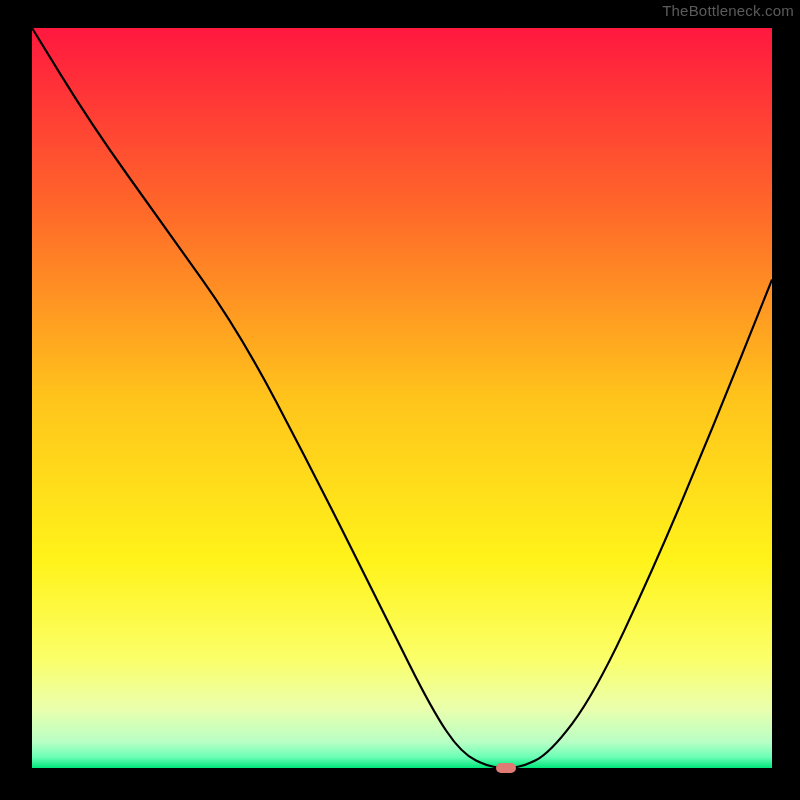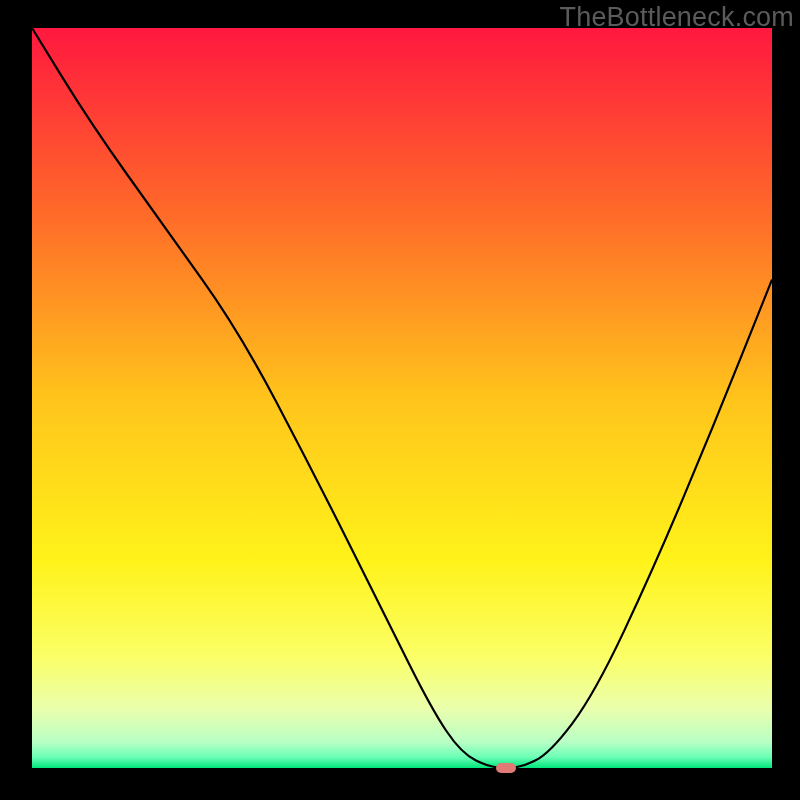--- a/index.html
+++ b/index.html
@@ -15,21 +15,21 @@
     position: relative;
     width: 800px;
     height: 800px;
     background: #000;
   }
   .watermark {
     position: absolute;
     top: 2px;
     right: 6px;
     color: #5b5b5b;
-    font-size: 27px;
+    font-size: 15px;
     font-weight: 500;
     letter-spacing: 0.2px;
     z-index: 5;
   }
   
   .plot {
     position: absolute;
     left: 32px;
     top: 28px;
     width: 740px;

